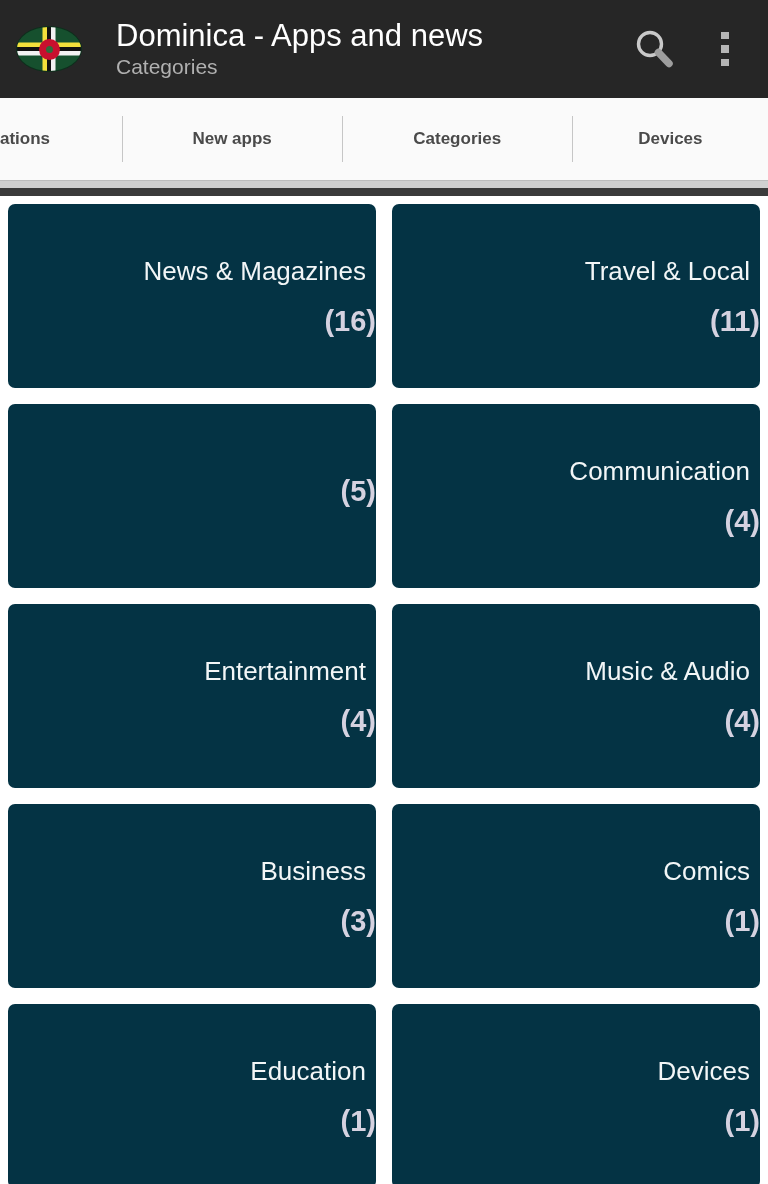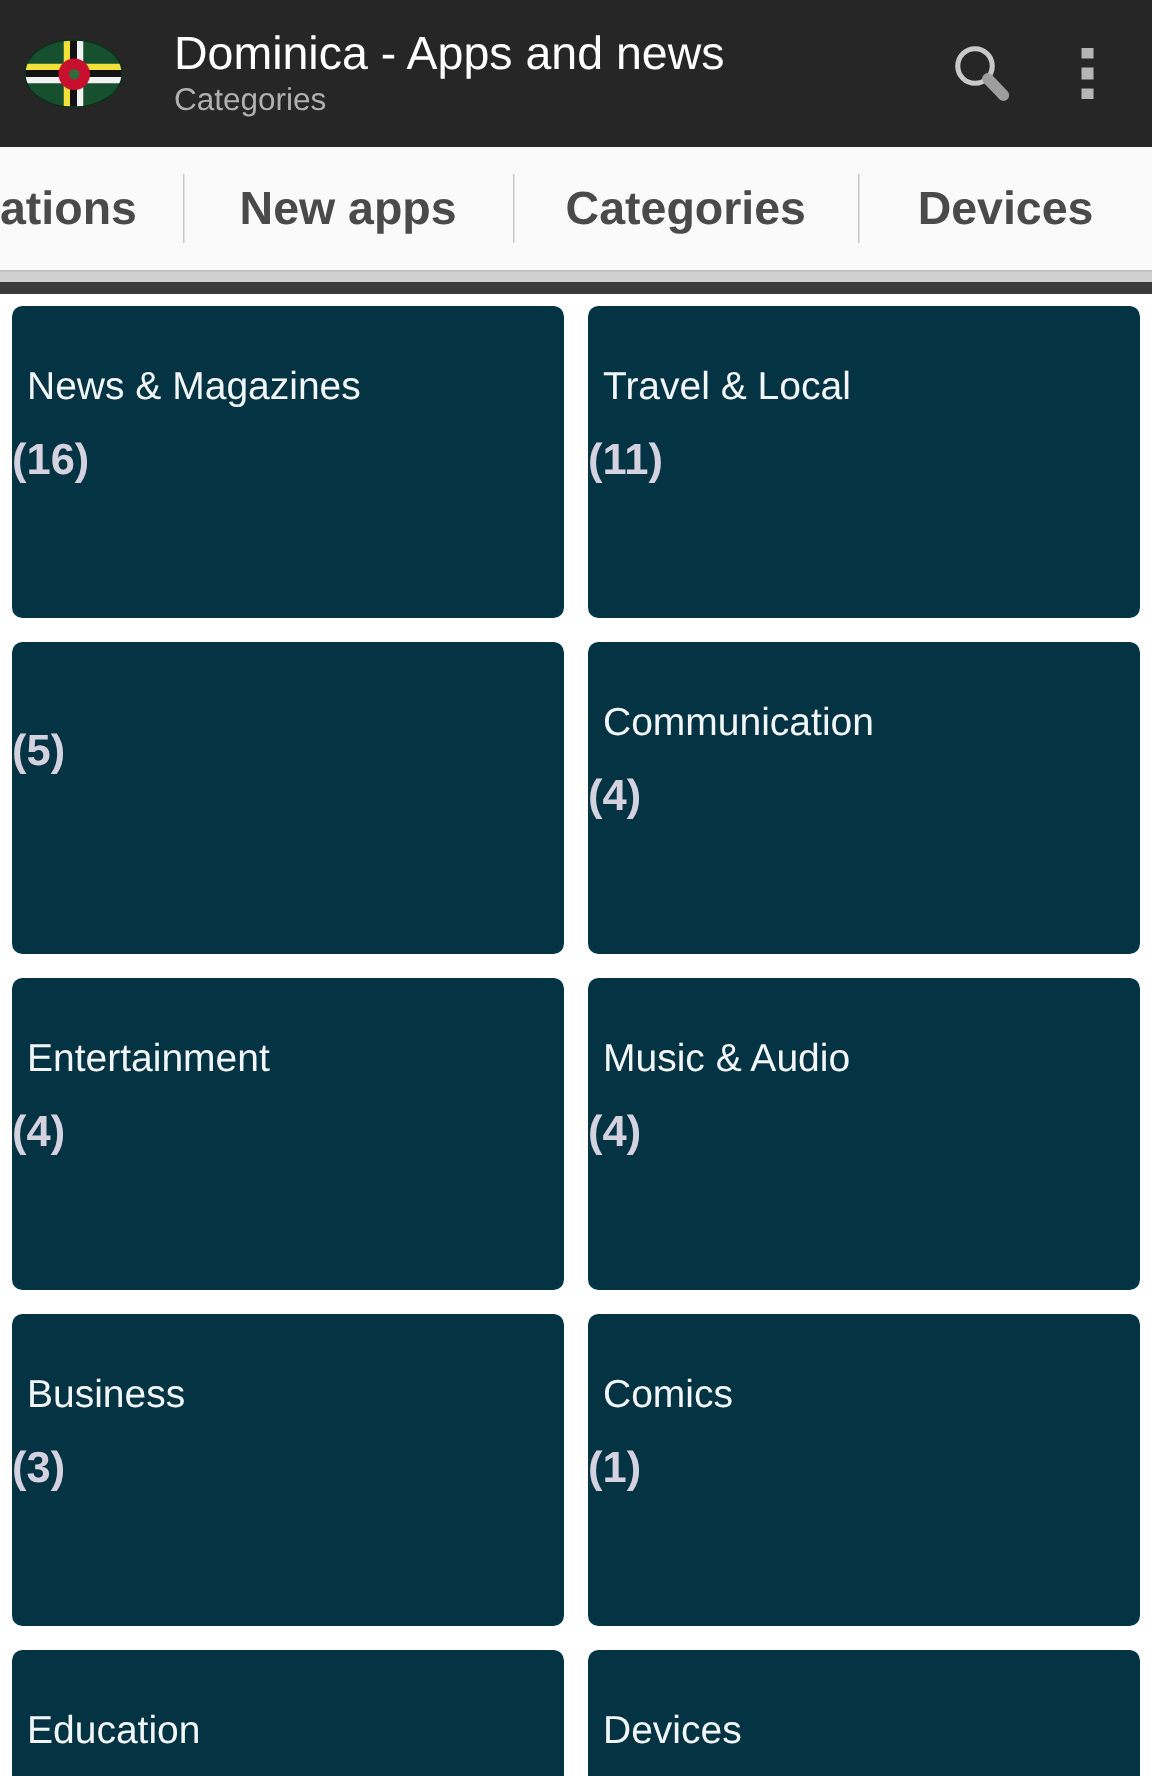--- a/index.html
+++ b/index.html
@@ -156,21 +156,21 @@
     align-items: stretch;
     height: 82px;
     overflow: hidden;
   }
   .tab {
     position: relative;
     display: flex;
     align-items: center;
     justify-content: center;
     color: #4a4a4a;
-    font-size: 31px;
+    font-size: 17px;
     font-weight: bold;
     white-space: nowrap;
     cursor: pointer;
     box-sizing: border-box;
   }
   .tab.partial {
     width: 122px;
     justify-content: flex-start;
     padding-left: 0;
   }
@@ -199,28 +199,28 @@
   .grid {
     padding: 8px 8px 0 8px;
     display: flex;
     flex-wrap: wrap;
     gap: 16px;
     box-sizing: border-box;
     width: 768px;
   }
   .tile {
     width: 368px;
-    height: 208px;
+    height: 184px;
     background: #043344;
     border-radius: 7px;
     box-sizing: border-box;
-    padding-top: 38px;
+    padding-top: 52px;
     display: flex;
     flex-direction: column;
-    align-items: flex-start;
+    align-items: flex-end;
     cursor: pointer;
     overflow: hidden;
   }
   .tile-title {
     color: #f2f6f7;
     font-size: 26px;
     line-height: 30px;
     font-weight: 400;
     text-align: center;
     padding: 0 10px;

